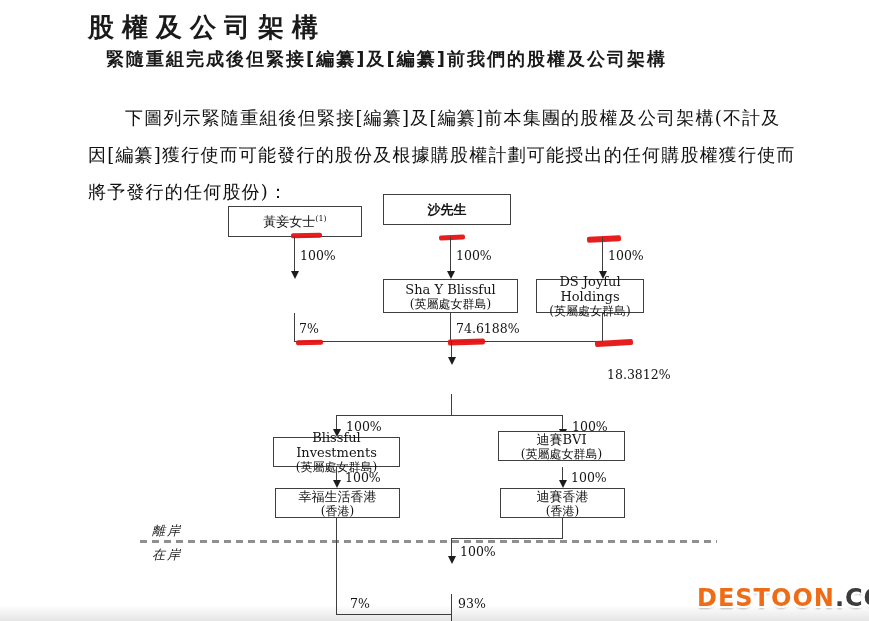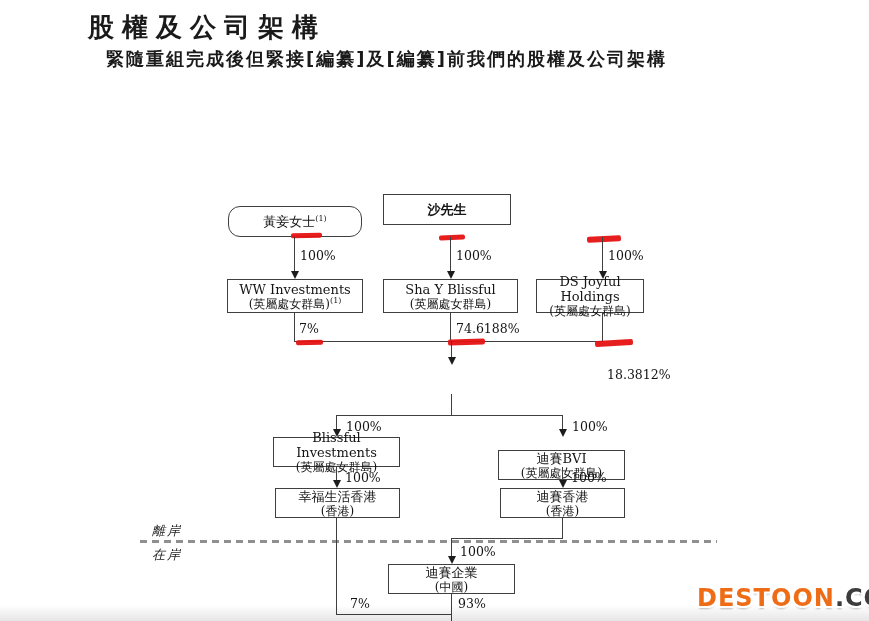--- a/index.html
+++ b/index.html
@@ -59,22 +59,27 @@
   .wm-suffix { color:#3c3c3c; }
 </style>
 </head>
 <body>
 
 <div id="page">
 
   <div class="h1">股權及公司架構</div>
   <div class="h2">緊隨重組完成後但緊接[編纂]及[編纂]前我們的股權及公司架構</div>
 
+  <div class="para">
+    <div class="ln1">下圖列示緊隨重組後但緊接[編纂]及[編纂]前本集團的股權及公司架構(不計及</div>
+    <div>因[編纂]獲行使而可能發行的股份及根據購股權計劃可能授出的任何購股權獲行使而</div>
+    <div>將予發行的任何股份)：</div>
+  </div>
 
-  <div class="box" style="left:228px; top:206px; width:134px; height:31px;border-radius:12px;">
+  <div class="box" style="left:228px; top:206px; width:134px; height:31px;">
     <div><span>黃妾女士</span><sup>(1)</sup></div>
   </div>
   <div class="box" style="left:383px; top:194px; width:128px; height:31px;font-weight:bold;">
     <div><span>沙先生</span></div>
   </div>
 
   <div class="redmark" style="left:291px; top:233px; width:31px; transform:rotate(-1.5deg);"></div>
   <div class="redmark" style="left:439px; top:235px; width:26px; transform:rotate(-2deg);"></div>
   <div class="redmark" style="left:587px; top:236px; width:34px; height:6px; transform:rotate(-2.5deg);"></div>
 
@@ -83,24 +88,20 @@
   <div class="lbl" style="left:300px; top:248px;">100%</div>
 
   <div class="vline" style="left:450px; top:237px; height:35px;"></div>
   <div class="arr" style="left:446.5px; top:271px;"></div>
   <div class="lbl" style="left:456px; top:248px;">100%</div>
 
   <div class="vline" style="left:602px; top:237px; height:35px;"></div>
   <div class="arr" style="left:598.5px; top:271px;"></div>
   <div class="lbl" style="left:608px; top:248px;">100%</div>
 
-  <div class="box" style="left:227px; top:279px; width:136px; height:34px;">
-    <div>WW Investments</div>
-    <div class="l2"><span>(英屬處女群島)</span><sup>(1)</sup></div>
-  </div>
   <div class="box" style="left:383px; top:279px; width:135px; height:34px;">
     <div>Sha Y Blissful</div>
     <div class="l2">(英屬處女群島)</div>
   </div>
   <div class="box" style="left:536px; top:279px; width:108px; height:34px;">
     <div>DS Joyful Holdings</div>
     <div class="l2">(英屬處女群島)</div>
   </div>
 
   <div class="vline" style="left:294px; top:313px; height:28px;"></div>
@@ -126,21 +127,21 @@
   <div class="arr" style="left:332.5px; top:429px;"></div>
   <div class="lbl" style="left:346px; top:419px;">100%</div>
   <div class="vline" style="left:562px; top:415px; height:15px;"></div>
   <div class="arr" style="left:558.5px; top:429px;"></div>
   <div class="lbl" style="left:572px; top:419px;">100%</div>
 
   <div class="box" style="left:273px; top:437px; width:127px; height:30px;">
     <div>Blissful Investments</div>
     <div class="l2">(英屬處女群島)</div>
   </div>
-  <div class="box" style="left:498px; top:450px; width:127px; height:30px;">
+  <div class="box" style="left:498px; top:431px; width:127px; height:30px;">
     <div>迪賽BVI</div>
     <div class="l2">(英屬處女群島)</div>
   </div>
 
   <div class="vline" style="left:336px; top:467px; height:14px;"></div>
   <div class="arr" style="left:332.5px; top:480px;"></div>
   <div class="lbl" style="left:345px; top:470px;">100%</div>
   <div class="vline" style="left:562px; top:467px; height:14px;"></div>
   <div class="arr" style="left:558.5px; top:480px;"></div>
   <div class="lbl" style="left:571px; top:470px;">100%</div>
@@ -160,24 +161,20 @@
 
   <div class="vline" style="left:562px; top:518px; height:20px;"></div>
   <div class="hline" style="left:451px; top:538px; width:112px;"></div>
   <div class="vline" style="left:451px; top:538px; height:19px;"></div>
   <div class="arr" style="left:447.5px; top:556px;"></div>
   <div class="lbl" style="left:460px; top:544px;">100%</div>
 
   <div class="vline" style="left:336px; top:518px; height:97px;"></div>
   <div class="hline" style="left:336px; top:614px; width:116px;"></div>
 
-  <div class="box" style="left:388px; top:564px; width:127px; height:30px;">
-    <div>迪賽企業</div>
-    <div class="l2">(中國)</div>
-  </div>
 
   <div class="vline" style="left:451px; top:594px; height:27px;"></div>
   <div class="lbl" style="left:350px; top:596px;">7%</div>
   <div class="lbl" style="left:458px; top:596px;">93%</div>
 
   <div class="bottom-fade"></div>
   <div class="watermark">
     <span class="wm-brand">DESTOON</span><span class="wm-suffix">.COM</span>
   </div>
 

